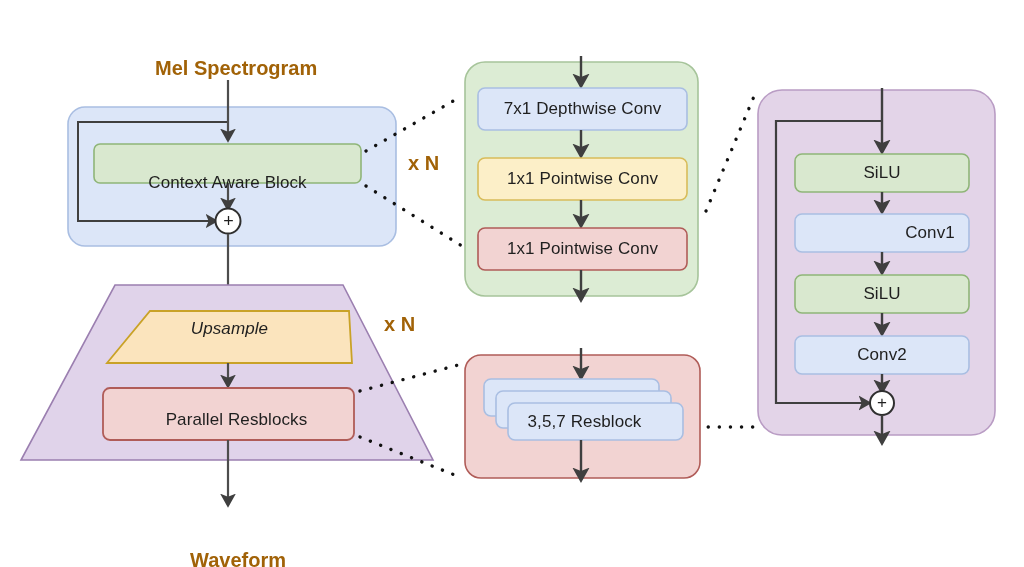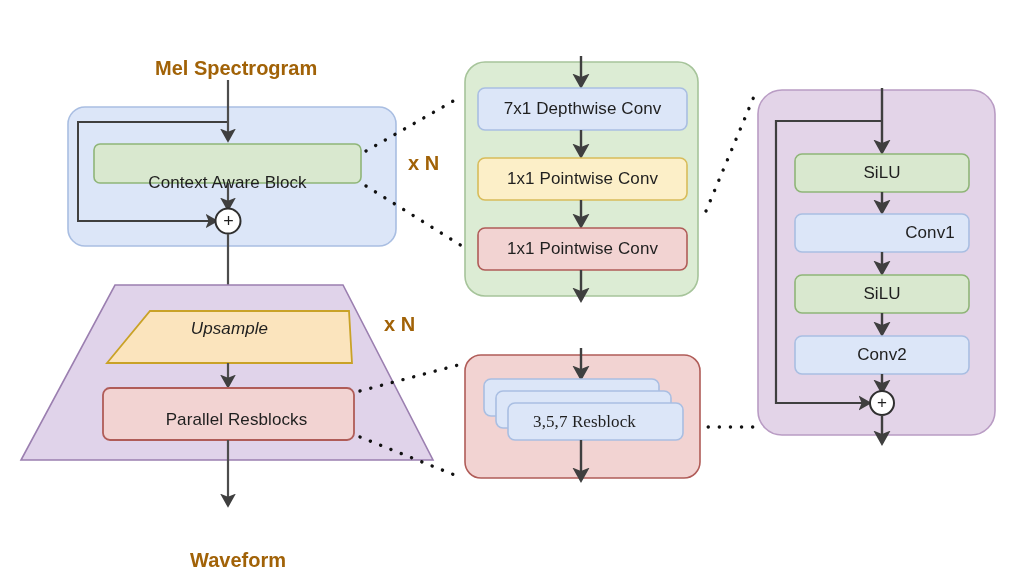--- a/index.html
+++ b/index.html
@@ -164,21 +164,21 @@
   <div class="node-label" style="left:107px; top:311px; width:245px; height:36px;font-style:italic;">Upsample</div>
 
   <div class="node-label" style="left:103px; top:388px; width:251px; height:64px;margin-left:8px;">Parallel Resblocks</div>
 
   <div class="node-label" style="left:478px; top:88px; width:209px; height:42px;">7x1 Depthwise Conv</div>
 
   <div class="node-label" style="left:478px; top:158px; width:209px; height:42px;">1x1 Pointwise Conv</div>
 
   <div class="node-label" style="left:478px; top:228px; width:209px; height:42px;">1x1 Pointwise Conv</div>
 
-  <div class="node-label" style="left:508px; top:403px; width:153px; height:37px;font-family:Liberation Serif, serif;">3,5,7 Resblock</div>
+  <div class="node-label" style="left:508px; top:403px; width:153px; height:37px;">3,5,7 Resblock</div>
 
   <div class="node-label" style="left:795px; top:154px; width:174px; height:38px;">SiLU</div>
 
   <div class="node-label" style="left:795px; top:214px; width:174px; height:38px;margin-left:48px;">Conv1</div>
 
   <div class="node-label" style="left:795px; top:275px; width:174px; height:38px;">SiLU</div>
 
   <div class="node-label" style="left:795px; top:336px; width:174px; height:38px;">Conv2</div>
 
 </div>

